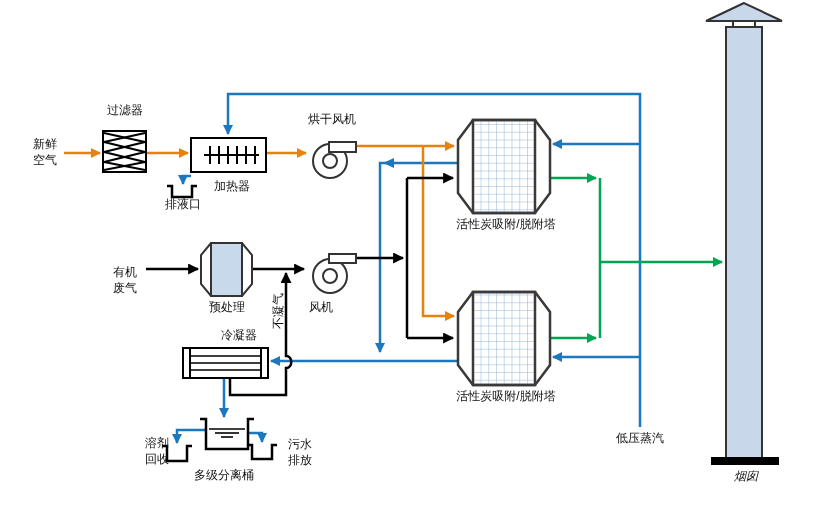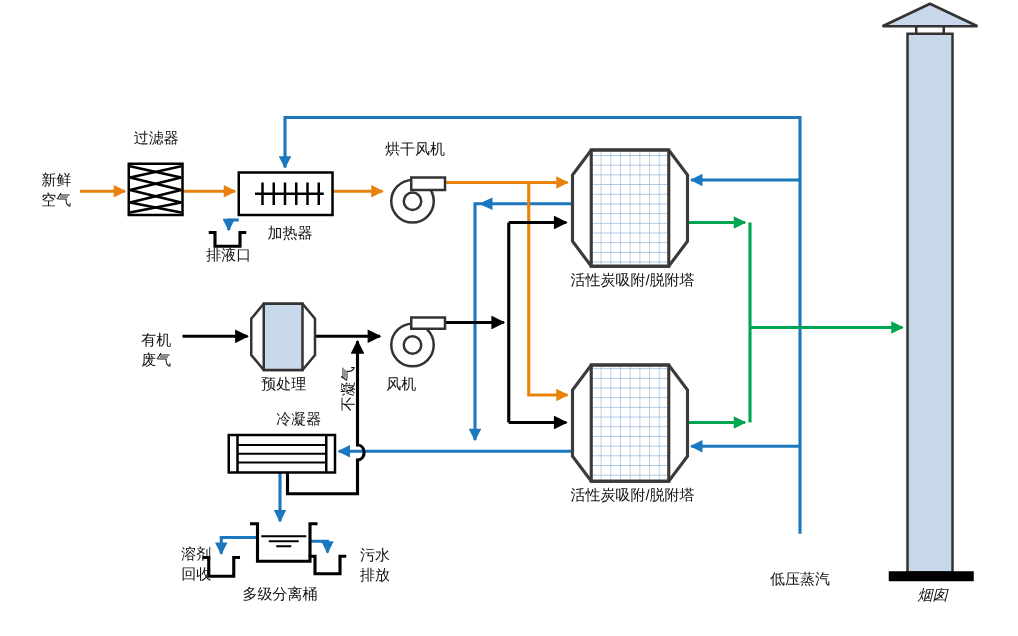--- a/index.html
+++ b/index.html
@@ -172,16 +172,16 @@
   <div class="lbl" style="left:305px;top:299px;width:32px;">风机</div>
   <div class="lbl rot" style="left:252px;top:304px;width:50px;height:14px;">不凝气</div>
   <div class="lbl" style="left:182px;top:327px;width:50px;margin-left:32px;">冷凝器</div>
   <div class="lbl" style="left:446px;top:216px;width:120px;">活性炭吸附/脱附塔</div>
   <div class="lbl" style="left:446px;top:388px;width:120px;">活性炭吸附/脱附塔</div>
   <div class="lbl" style="left:138px;top:435px;width:38px;">溶剂
 回收</div>
   <div class="lbl" style="left:281px;top:436px;width:38px;">污水
 排放</div>
   <div class="lbl" style="left:188px;top:467px;width:72px;">多级分离桶</div>
-  <div class="lbl" style="left:611px;top:430px;width:58px;margin-top:25px;">低压蒸汽</div>
+  <div class="lbl" style="left:611px;top:430px;width:58px;">低压蒸汽</div>
   <div class="lbl" style="left:731px;top:468px;width:30px;font-style:italic;">烟囱</div>
 
 </div>
 
 </body></html>

